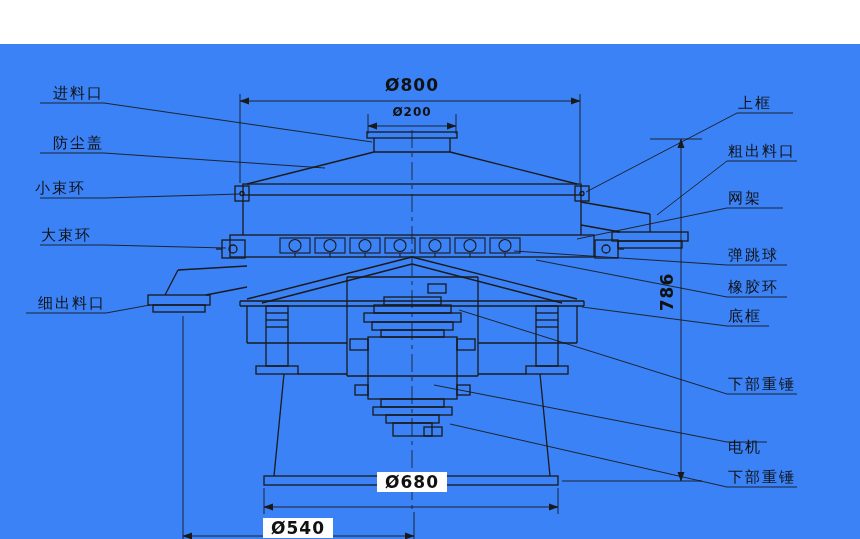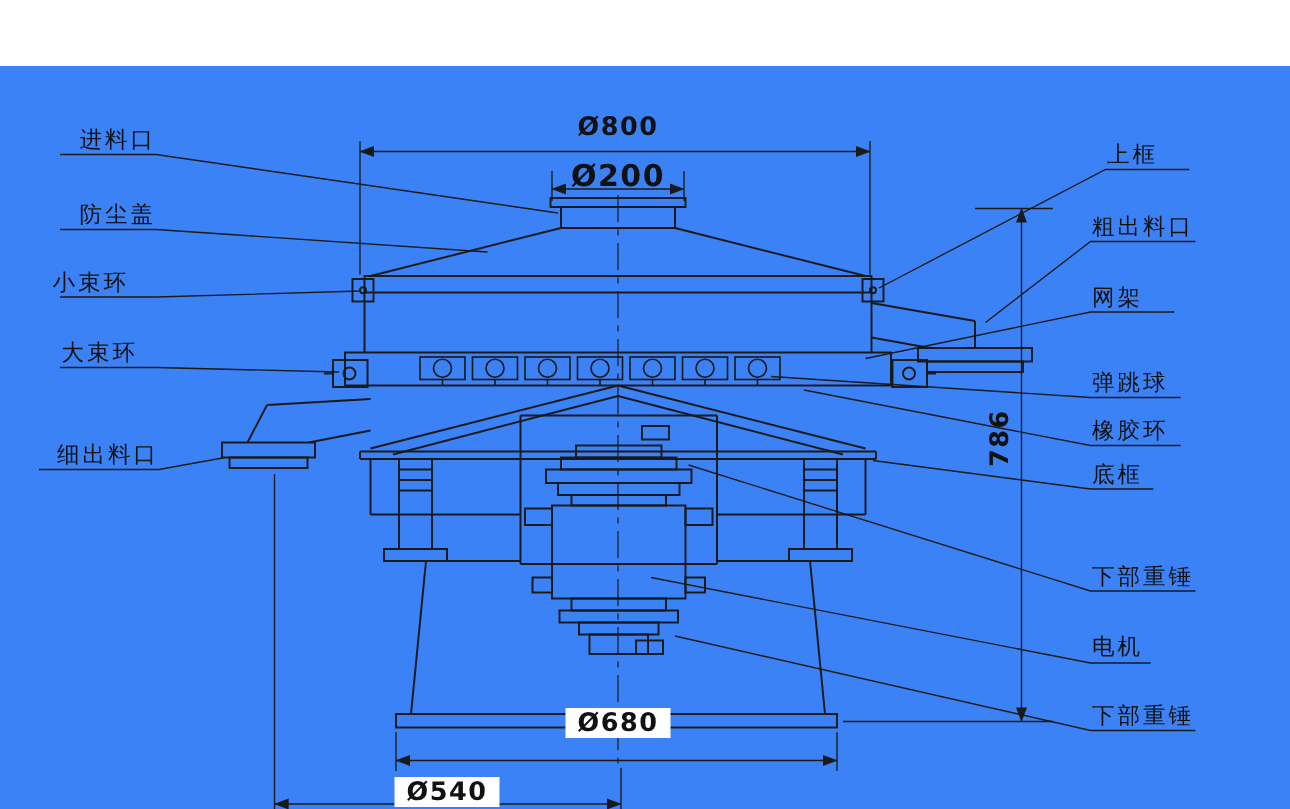--- a/index.html
+++ b/index.html
@@ -197,22 +197,22 @@
   <span class="lbl l" style="left:10px; top:182px;">大束环</span>
   <span class="lbl l" style="left:24px; top:250px;">细出料口</span>
 
   <span class="lbl" style="left:738px; top:50px;">上框</span>
   <span class="lbl" style="left:728px; top:98px;">粗出料口</span>
   <span class="lbl" style="left:728px; top:145px;">网架</span>
   <span class="lbl" style="left:728px; top:202px;">弹跳球</span>
   <span class="lbl" style="left:728px; top:234px;">橡胶环</span>
   <span class="lbl" style="left:728px; top:263px;">底框</span>
   <span class="lbl" style="left:728px; top:331px;">下部重锤</span>
-  <span class="lbl" style="left:728px; top:378px;font-family:Liberation Mono, monospace;">电机</span>
+  <span class="lbl" style="left:728px; top:394px;font-family:Liberation Mono, monospace;">电机</span>
   <span class="lbl" style="left:728px; top:424px;text-align:right;">下部重锤</span>
 
   <span class="dim" style="left:377px; top:31px;">Ø800</span>
-  <span class="dim" style="left:377px; top:61px; font-size:20px;">Ø200</span>
+  <span class="dim" style="left:377px; top:61px; font-size:12px;">Ø200</span>
   <span class="dim bg" style="left:377px; top:428px;">Ø680</span>
   <span class="dim bg" style="left:263px; top:474px;">Ø540</span>
   <span class="dim rot" style="left:645px; top:238px;">786</span>
 
 </div>
 
 </body></html>

